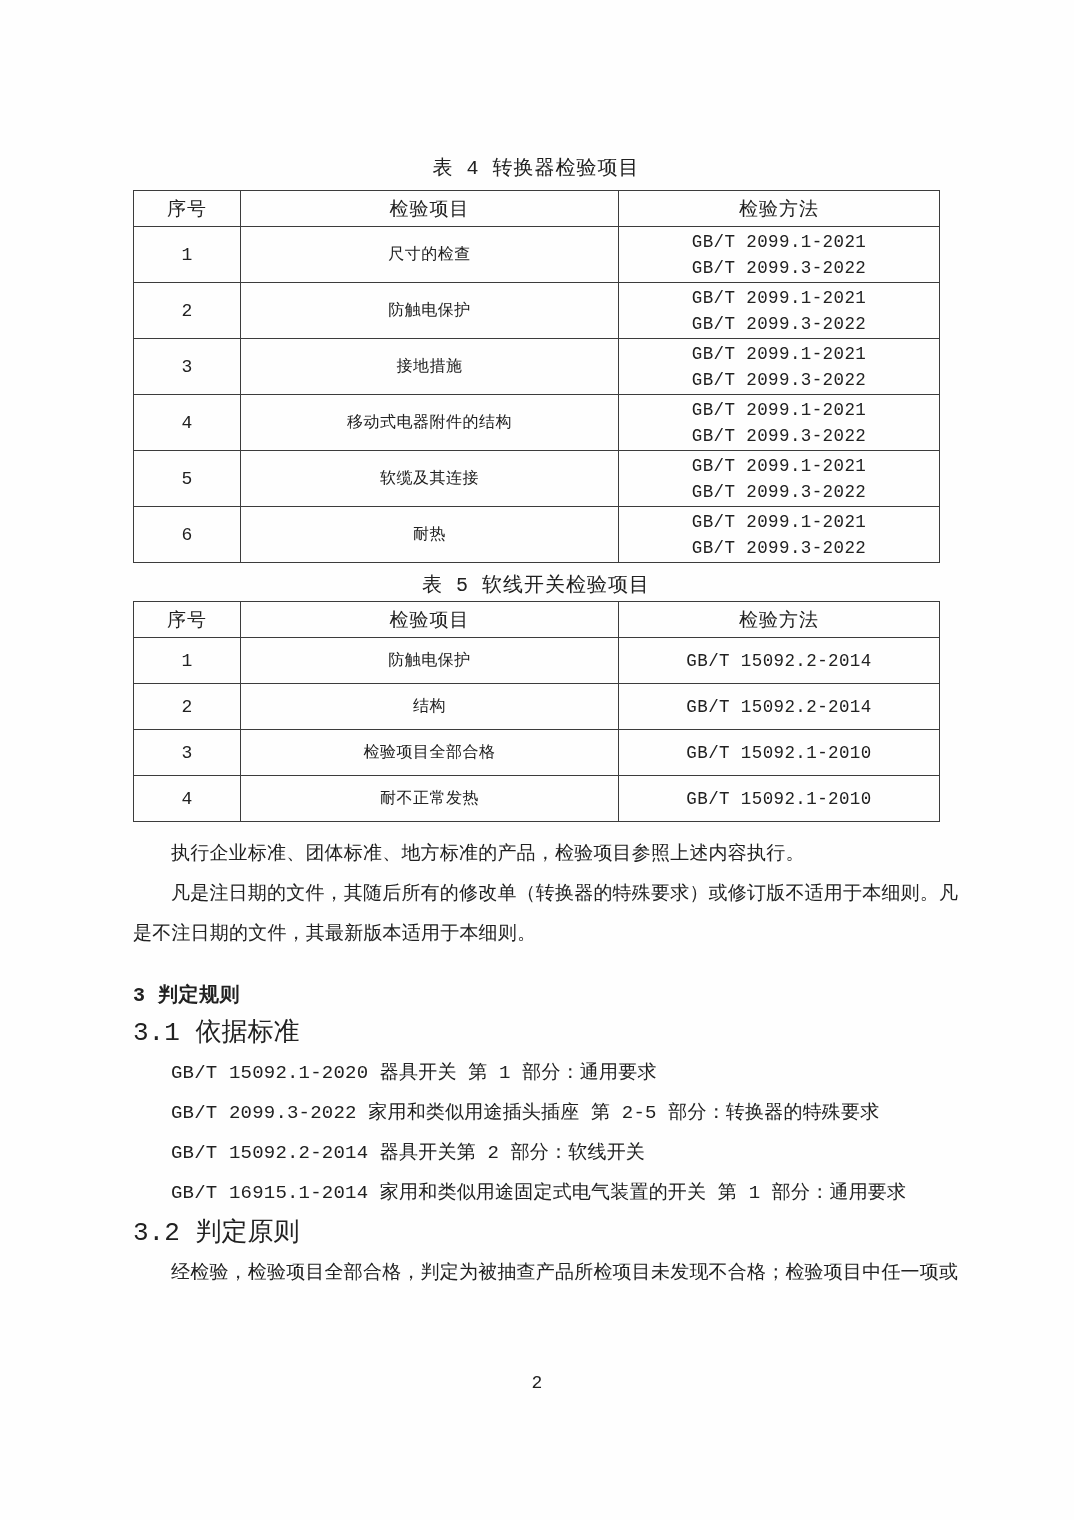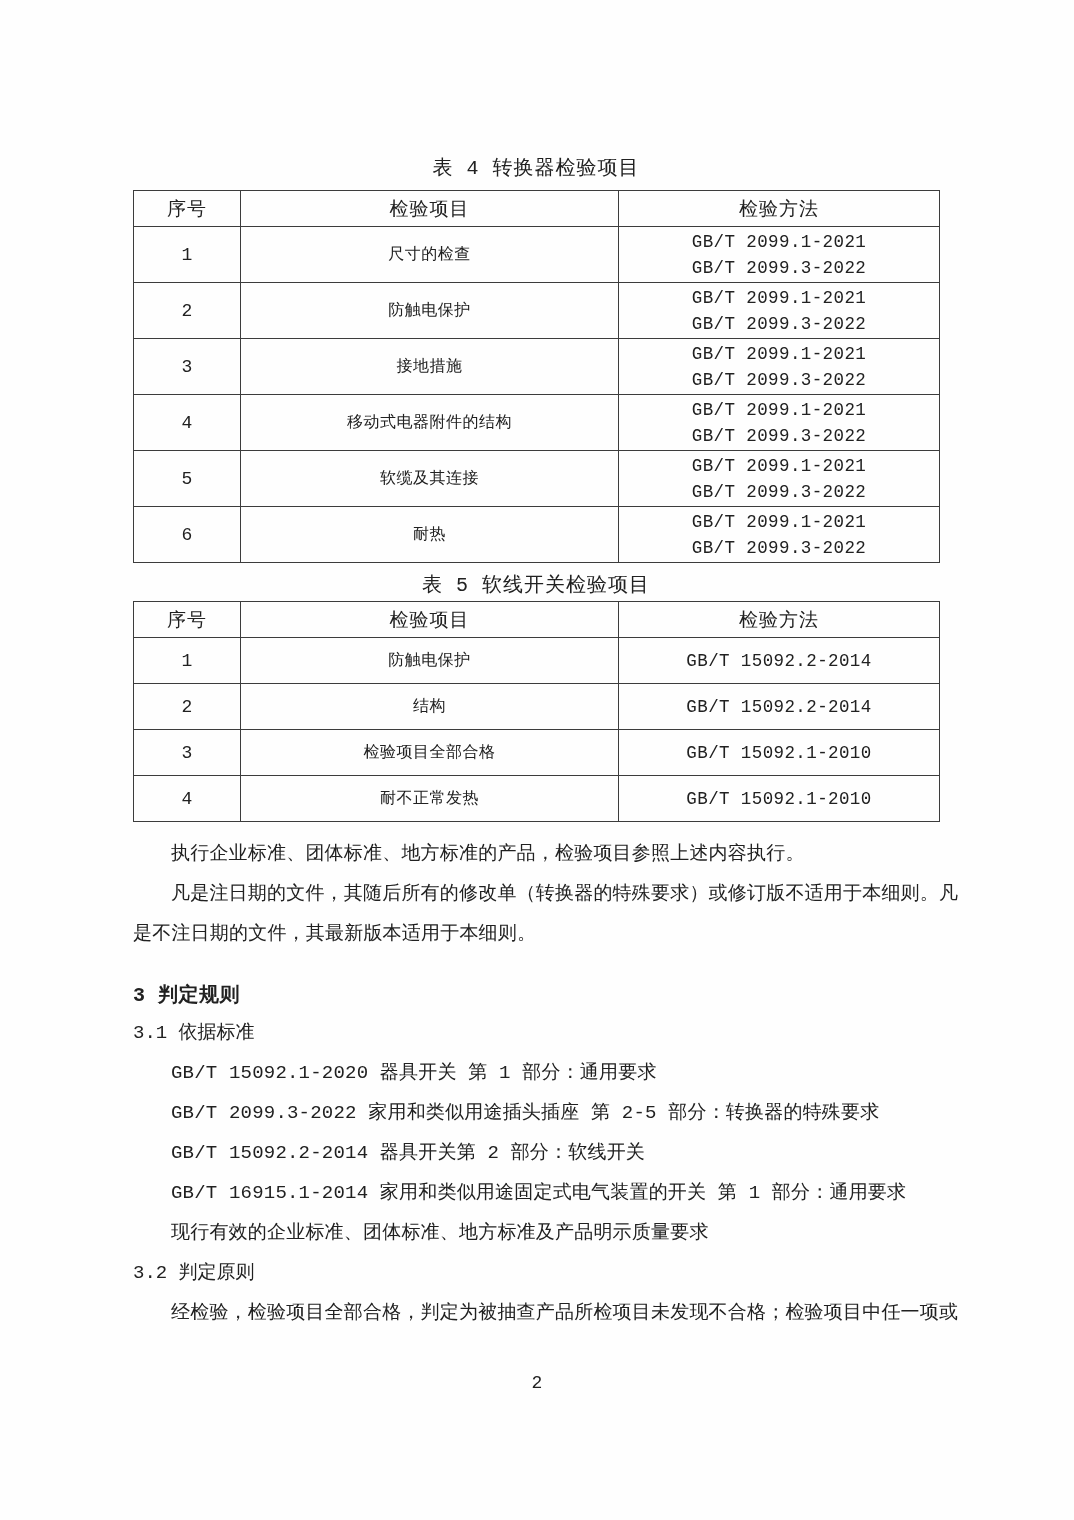--- a/index.html
+++ b/index.html
@@ -55,21 +55,21 @@
   }
   .para.indent { padding-left: 38px; }
   .para.first-para { margin-top: 12px; }
   .h3-heading {
     margin-top: 25px;
     font-size: 20px;
     font-weight: bold;
     line-height: 34px;
     letter-spacing: 0.5px;
   }
-  .sub-heading { font-size: 19px; line-height: 40px; }
+  .sub-heading { font-size: 26px; line-height: 40px; }
   .std-line { font-size: 19px; line-height: 40px; padding-left: 38px; white-space: nowrap; letter-spacing: 0.2px; }
   .page-number {
     position: absolute;
     top: 1372px;
     left: 0;
     width: 1074px;
     text-align: center;
     font-size: 18px;
     line-height: 22px;
   }
@@ -190,21 +190,20 @@
     <div class="para indent">凡是注日期的文件，其随后所有的修改单（转换器的特殊要求）或修订版不适用于本细则。凡</div>
     <div class="para">是不注日期的文件，其最新版本适用于本细则。</div>
 
     <div class="h3-heading">3 判定规则</div>
     <div class="sub-heading">3.1 依据标准</div>
 
     <div class="std-line">GB/T 15092.1-2020 器具开关 第 1 部分：通用要求</div>
     <div class="std-line">GB/T 2099.3-2022 家用和类似用途插头插座 第 2-5 部分：转换器的特殊要求</div>
     <div class="std-line">GB/T 15092.2-2014 器具开关第 2 部分：软线开关</div>
     <div class="std-line">GB/T 16915.1-2014 家用和类似用途固定式电气装置的开关 第 1 部分：通用要求</div>
-    <div class="std-line">现行有效的企业标准、团体标准、地方标准及产品明示质量要求</div>
 
     <div class="sub-heading">3.2 判定原则</div>
     <div class="para indent">经检验，检验项目全部合格，判定为被抽查产品所检项目未发现不合格；检验项目中任一项或</div>
 
   </div>
 
   <div class="page-number">2</div>
 </div>
 
 </body></html>

